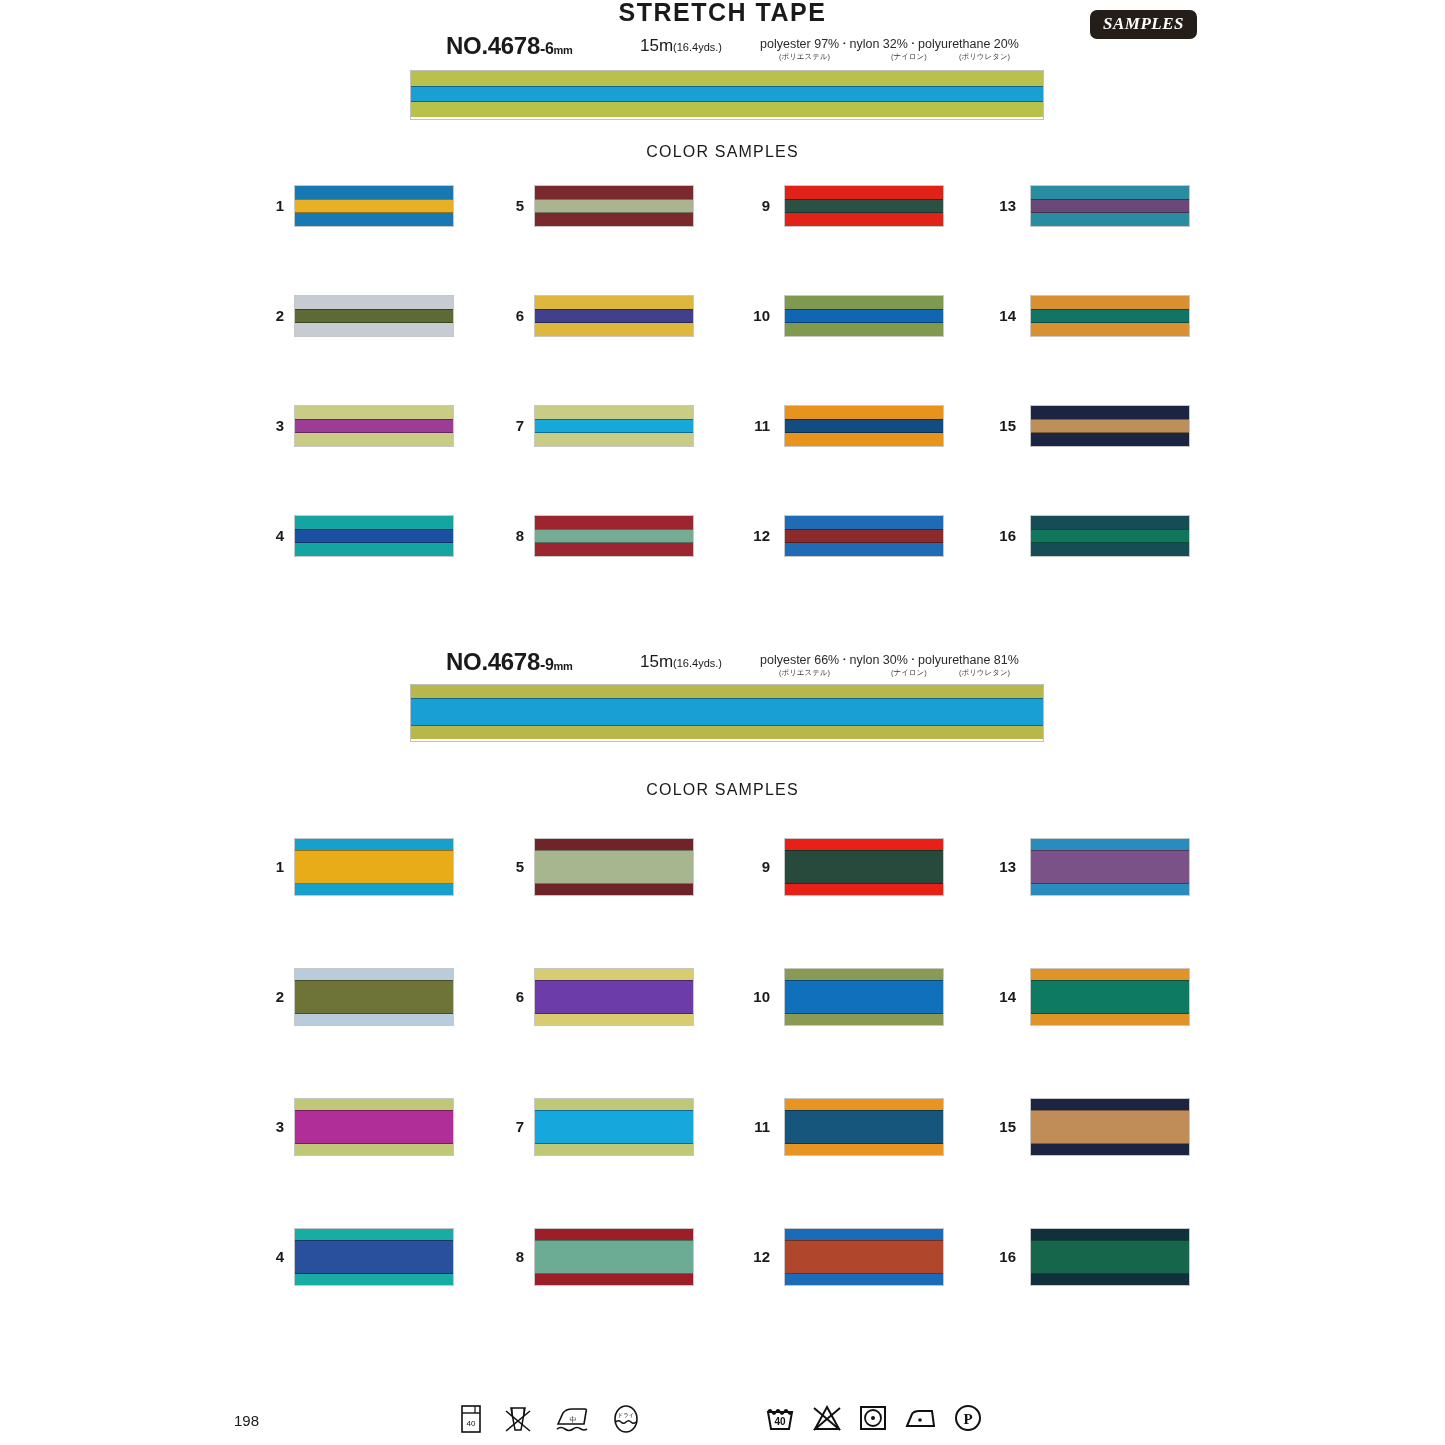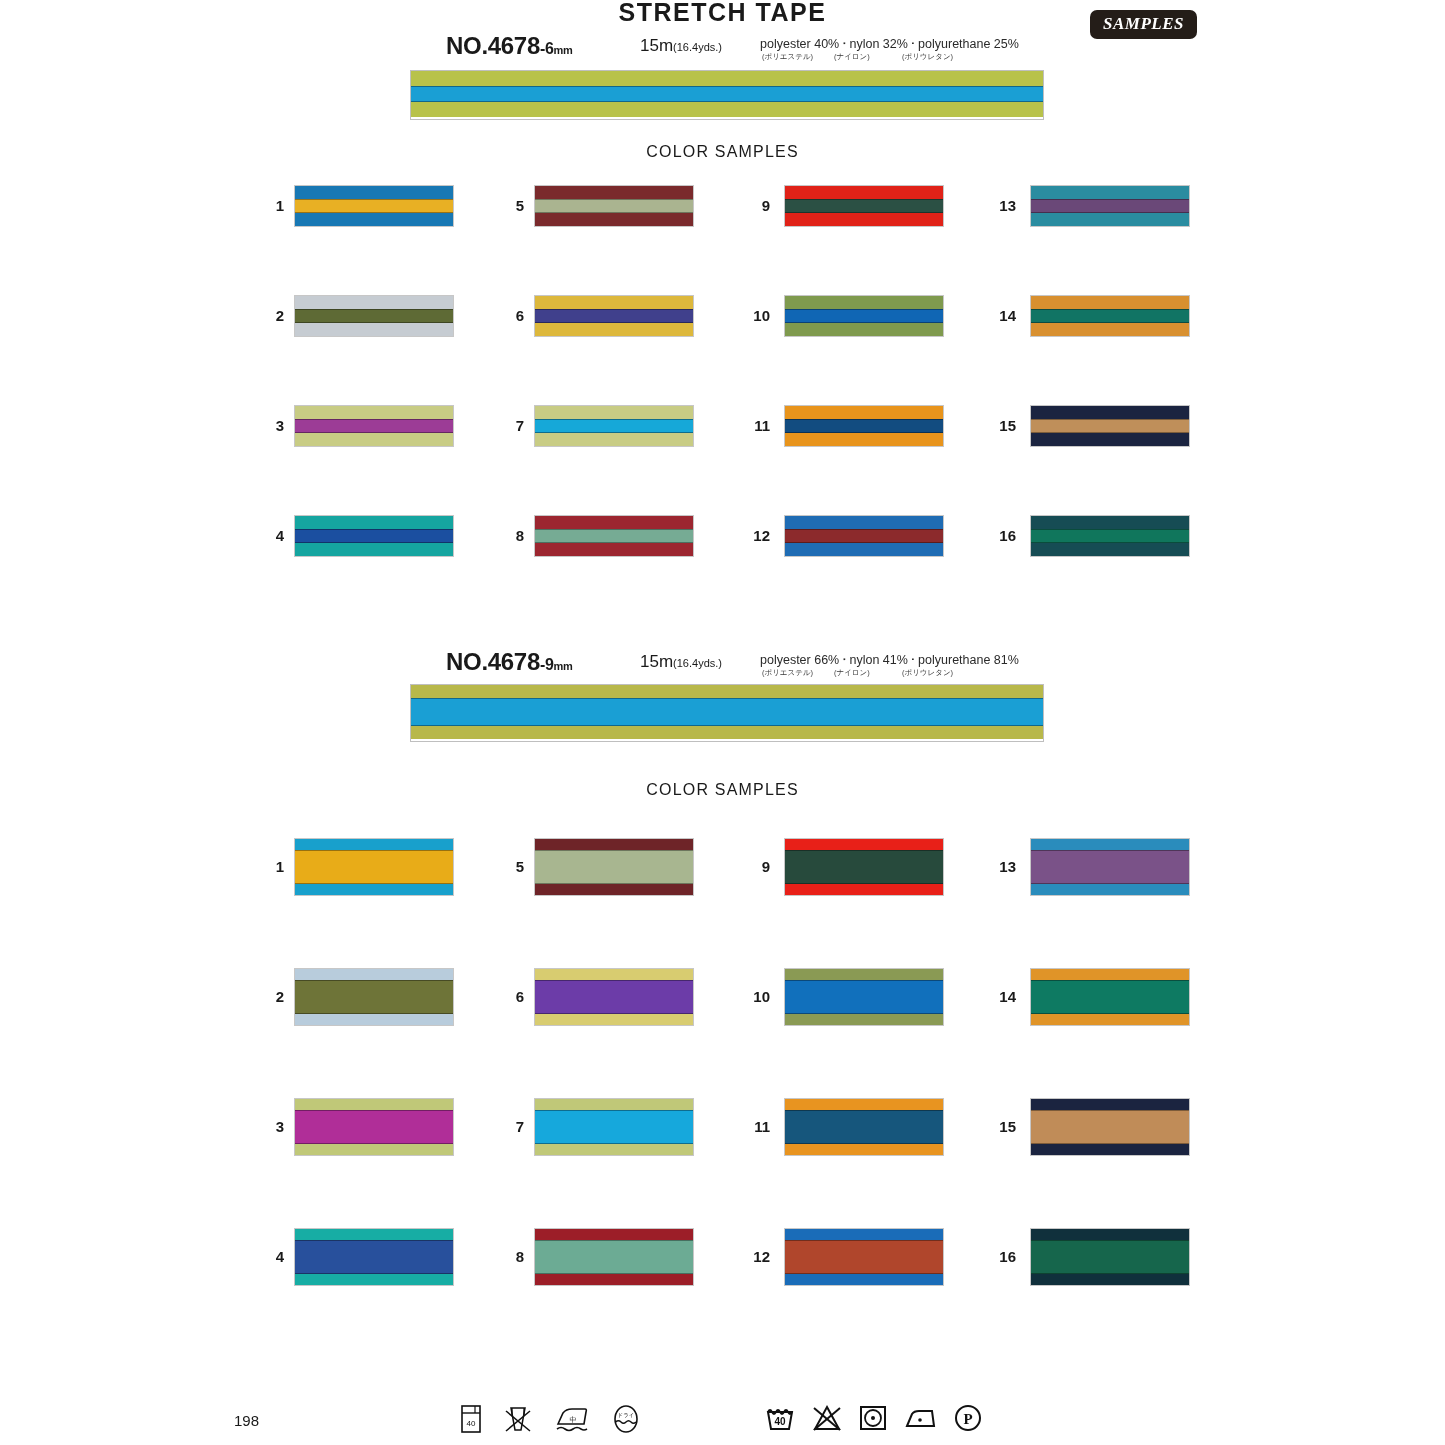--- a/index.html
+++ b/index.html
@@ -36,21 +36,21 @@
   }
   .spec-len .yd{font-size:11px;}
   .spec-comp{
     position:absolute;left:760px;top:5px;font-size:12.5px;white-space:nowrap;color:#2a2a2a;
   }
   .spec-comp .dot{padding:0 2px;}
   .spec-jp{
     position:absolute;left:762px;top:20px;font-size:7.5px;color:#3a3a3a;white-space:nowrap;
   }
   .spec-jp span{display:inline-block;}
-  .jp1{width:72px;}
+  .jp1{width:112px;margin-left:17px;}
   .jp2{width:68px;}
 
   
   .hero{position:absolute;left:410px;width:632px;border:1px solid rgba(0,0,0,0.25);}
 
   
   .cs-label{
     position:absolute;left:0;width:1445px;text-align:center;
     font-size:16px;letter-spacing:1.2px;
   }
@@ -106,21 +106,21 @@
   <div class="stretch-badge">SAMPLES</div>
 
   <div class="spec-row" style="top:32px;">
     <div class="spec-no">
       <span>NO.4678</span><span class="mm">-6</span><span class="mmu">mm</span>
     </div>
     <div class="spec-len">
       <span>15m</span><span class="yd">(16.4yds.)</span>
     </div>
     <div class="spec-comp">
-      <span>polyester  40%</span><span class="dot">･</span><span>nylon  32%</span><span class="dot">･</span><span>polyurethane  25%</span>
+      <span>polyester  97%</span><span class="dot">･</span><span>nylon  32%</span><span class="dot">･</span><span>polyurethane  20%</span>
     </div>
     <div class="spec-jp">
       <span class="jp1">(ポリエステル)</span><span class="jp2">(ナイロン)</span><span>(ポリウレタン)</span>
     </div>
   </div>
 
   <div class="hero" style="top:70px;height:48px;">
     <div class="tape tex-weave" id="hero0" style="height: 46px; background: rgb(184, 194, 74);">
         <div class="band tex-knit" style="top: 15px; height: 16px; background: rgb(26, 159, 212);"></div>
         <div class="edge-line" style="top: 15px;"></div>
@@ -294,21 +294,21 @@
     </div>
 
   <div class="spec-row" style="top:648px;">
     <div class="spec-no">
       <span>NO.4678</span><span class="mm">-9</span><span class="mmu">mm</span>
     </div>
     <div class="spec-len">
       <span>15m</span><span class="yd">(16.4yds.)</span>
     </div>
     <div class="spec-comp">
-      <span>polyester  66%</span><span class="dot">･</span><span>nylon  41%</span><span class="dot">･</span><span>polyurethane  81%</span>
+      <span>polyester  66%</span><span class="dot">･</span><span>nylon  30%</span><span class="dot">･</span><span>polyurethane  81%</span>
     </div>
     <div class="spec-jp">
       <span class="jp1">(ポリエステル)</span><span class="jp2">(ナイロン)</span><span>(ポリウレタン)</span>
     </div>
   </div>
 
   <div class="hero" style="top:684px;height:56px;">
     <div class="tape tex-weave" id="hero1" style="height: 54px; background: rgb(184, 184, 74);">
         <div class="band tex-ruche" style="top: 13px; height: 28px; background: rgb(26, 159, 212);"></div>
         <div class="edge-line" style="top: 13px;"></div>

